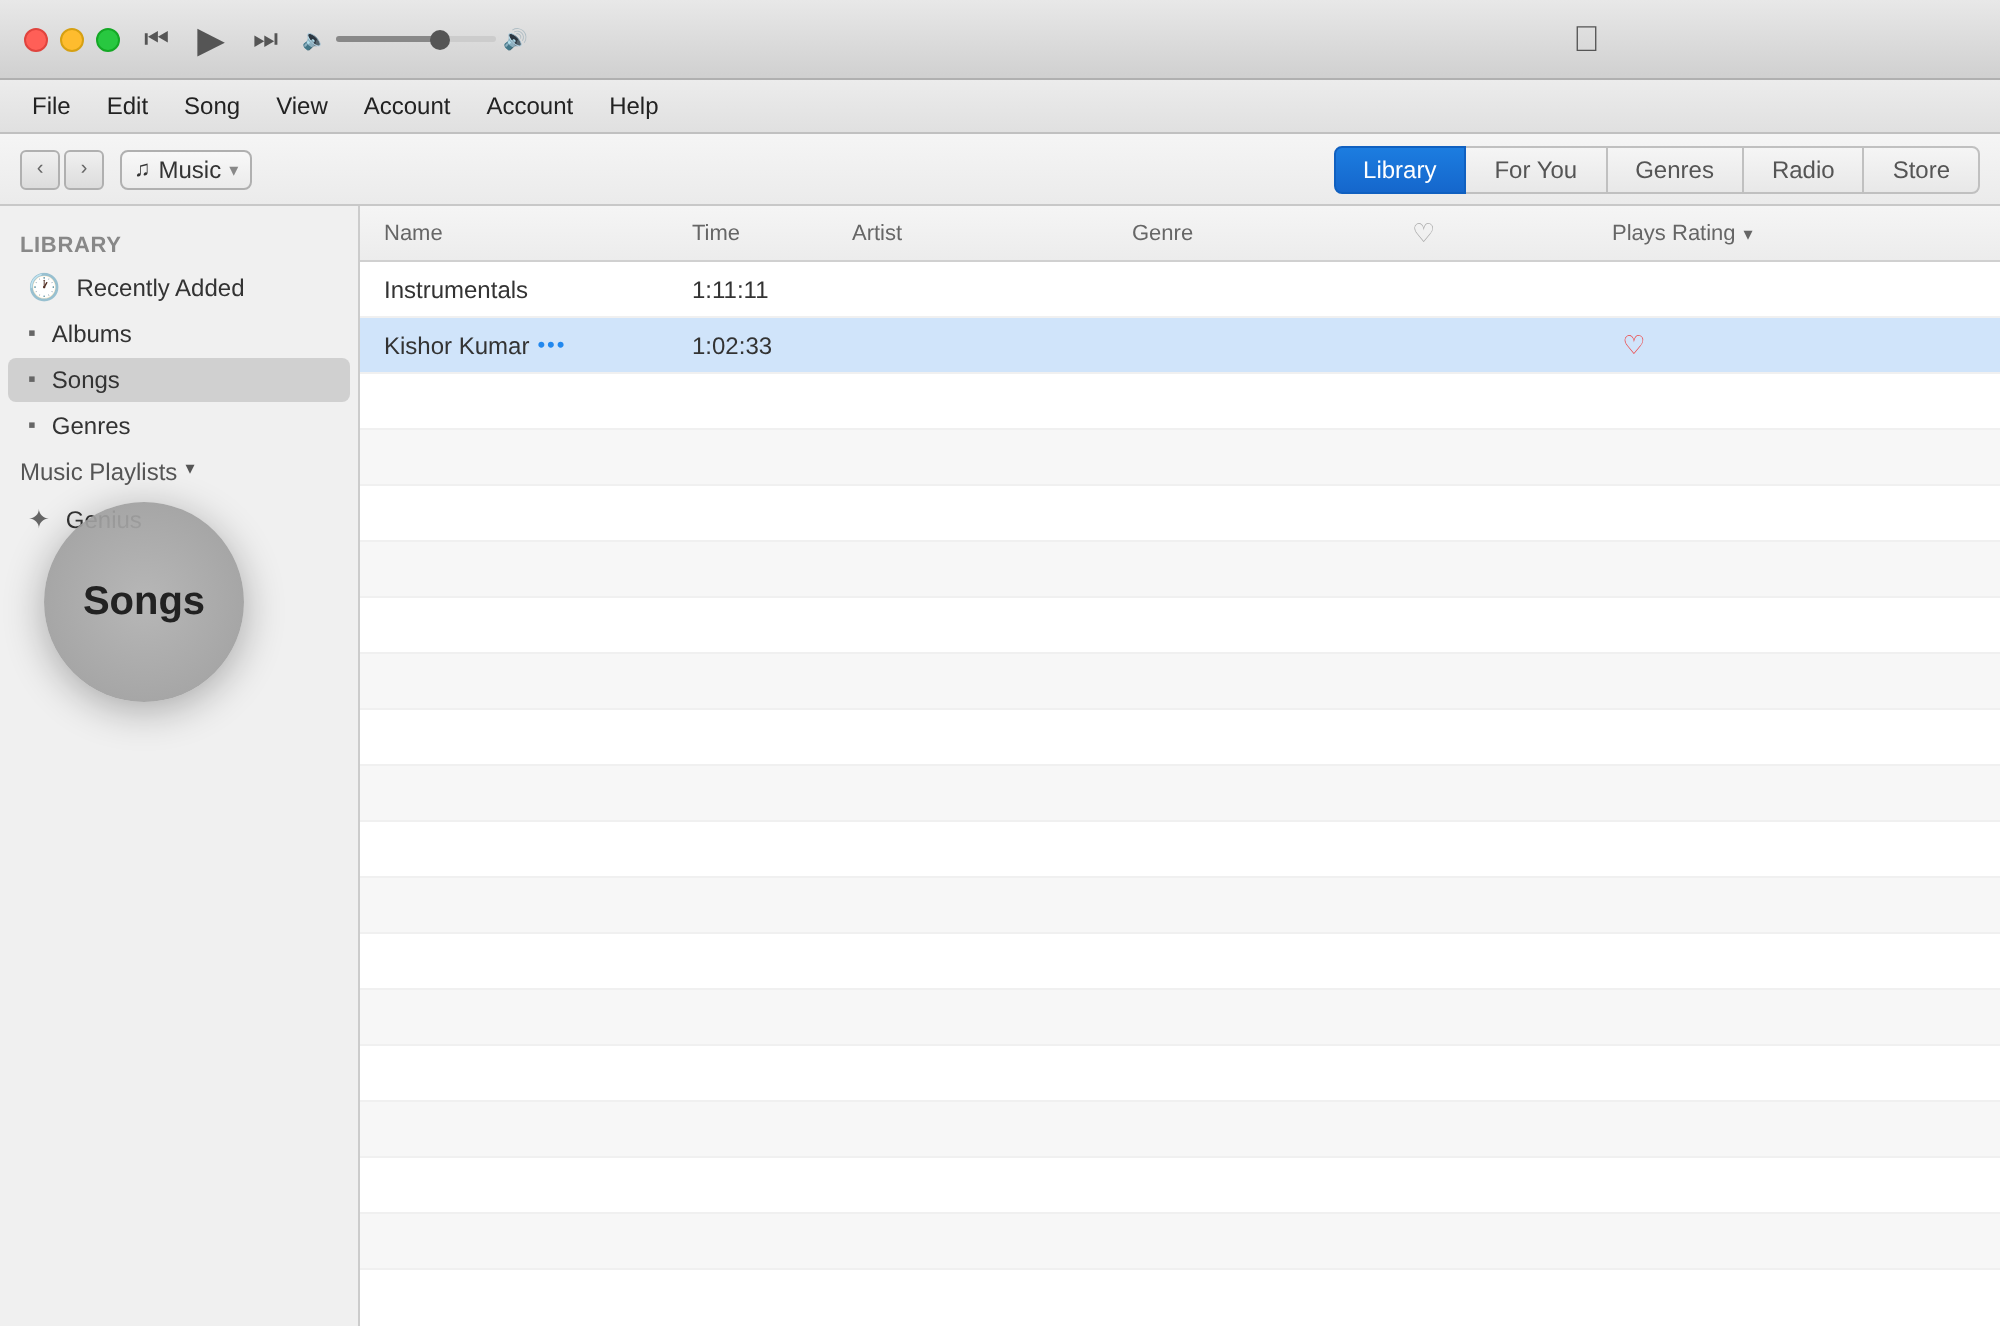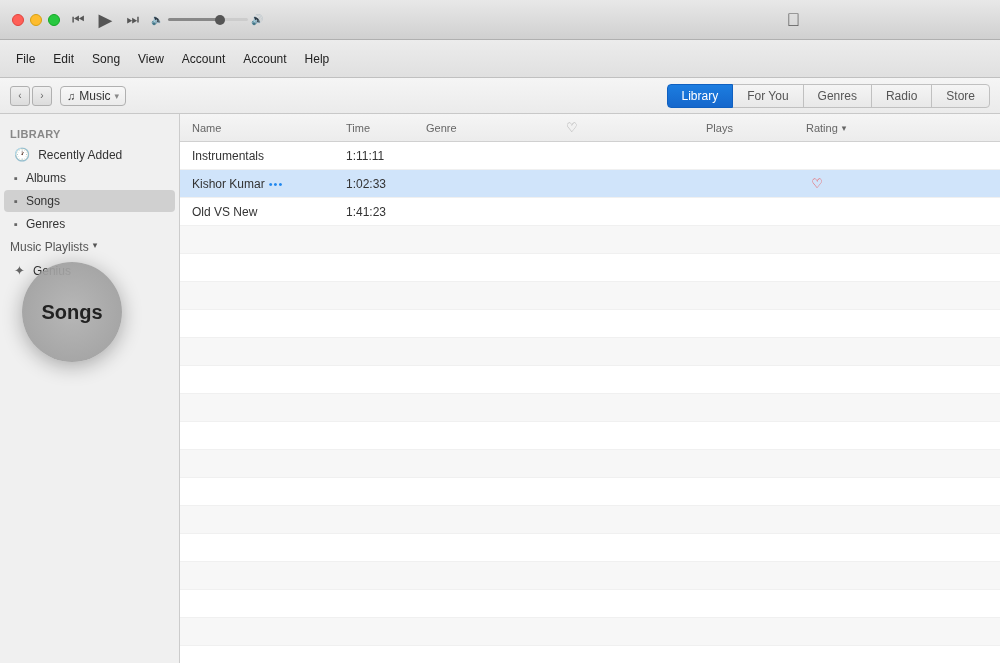--- a/index.html
+++ b/index.html
@@ -83,21 +83,21 @@
       position: absolute;
       right: 200px;
       top: 50%;
       transform: translateY(-50%);
       font-size: 18px;
       color: #555;
     }
 
     
     .menu-bar {
-      height: 38px;
+      height: 27px;
       background: linear-gradient(to bottom, #ececec, #e0e0e0);
       border-bottom: 1px solid #c0c0c0;
       display: flex;
       align-items: center;
       padding: 0 8px;
       gap: 2px;
     }
     .menu-item {
       padding: 2px 8px;
       font-size: 12px;
@@ -401,20 +401,21 @@
       <span class="sidebar-item-icon">✦</span>
       <span>Genius</span>
     </div>
   </div>
 
   <div class="content-area">
 
     <div class="table-header">
       <div class="th sortable">Name</div>
       <div class="th sortable">Time</div>
+      <div class="th sortable">Artist</div>
       <div class="th sortable">Genre</div>
       <div class="th" style="font-size:13px;color:#aaa;">♡</div>
       <div class="th sortable">Plays</div>
       <div class="th">
         <span>Rating</span>
         <span style="font-size:9px;margin-left:2px;">▾</span>
       </div>
     </div>
 
     <div class="table-body">
@@ -437,30 +438,20 @@
         </div>
         <div class="td">1:02:33</div>
         <div class="td"></div>
         <div class="td"></div>
         <div class="td"></div>
         <div class="td heart-icon filled">♡</div>
         <div class="td"></div>
         <div class="td stars"></div>
       </div>
 
-      <div class="table-row">
-        <div class="td">Old VS New</div>
-        <div class="td">1:41:23</div>
-        <div class="td"></div>
-        <div class="td"></div>
-        <div class="td"></div>
-        <div class="td heart-icon"></div>
-        <div class="td"></div>
-        <div class="td stars"></div>
-      </div>
 
 
       <div class="empty-row"></div>
       <div class="empty-row"></div>
       <div class="empty-row"></div>
       <div class="empty-row"></div>
       <div class="empty-row"></div>
       <div class="empty-row"></div>
       <div class="empty-row"></div>
       <div class="empty-row"></div>

